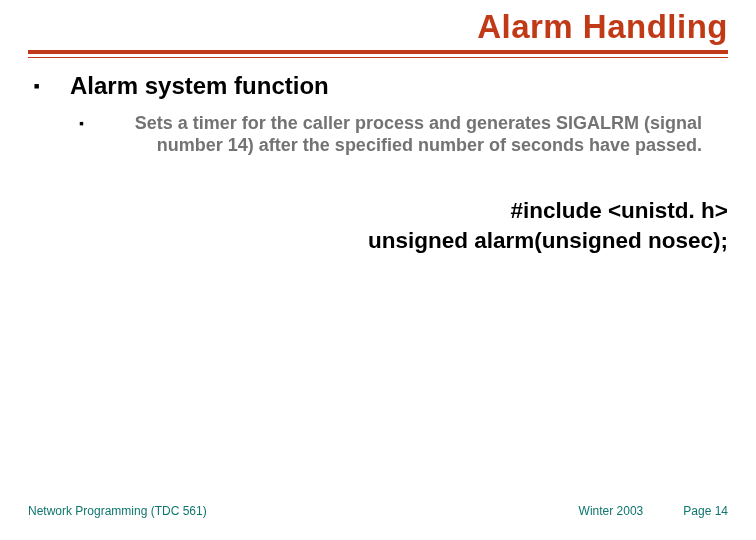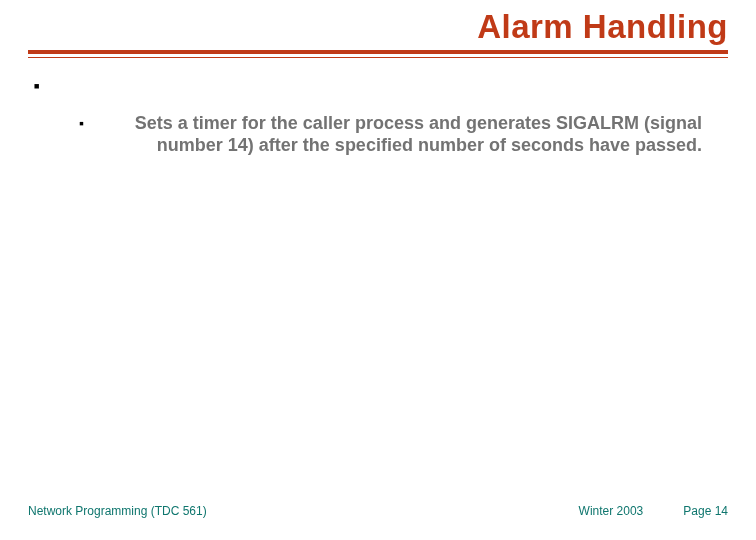--- a/index.html
+++ b/index.html
@@ -26,27 +26,32 @@
 <div class="slide">
 
   <div class="title">Alarm  Handling</div>
   <div class="rule-thick"></div>
   <div class="rule-thin"></div>
 
   <div class="content">
 
     <div class="lvl1">
       <div class="bullet">▪</div>
+      <div class="text">Alarm system function</div>
     </div>
 
     <div class="lvl2">
       <div class="bullet">▪</div>
       <div class="text">Sets a timer for the caller process and generates SIGALRM (signal number 14) after the specified number of seconds have passed.</div>
     </div>
 
+    <div class="code-block">
+      <div>#include &lt;unistd. h&gt;</div>
+      <div>unsigned alarm(unsigned nosec);</div>
+    </div>
 
   </div>
 
   <div class="footer">
     <div class="footer-left">Network Programming (TDC 561)</div>
     <div class="footer-right">
       <span>Winter 2003</span>
       <span>Page 14</span>
     </div>
   </div>

